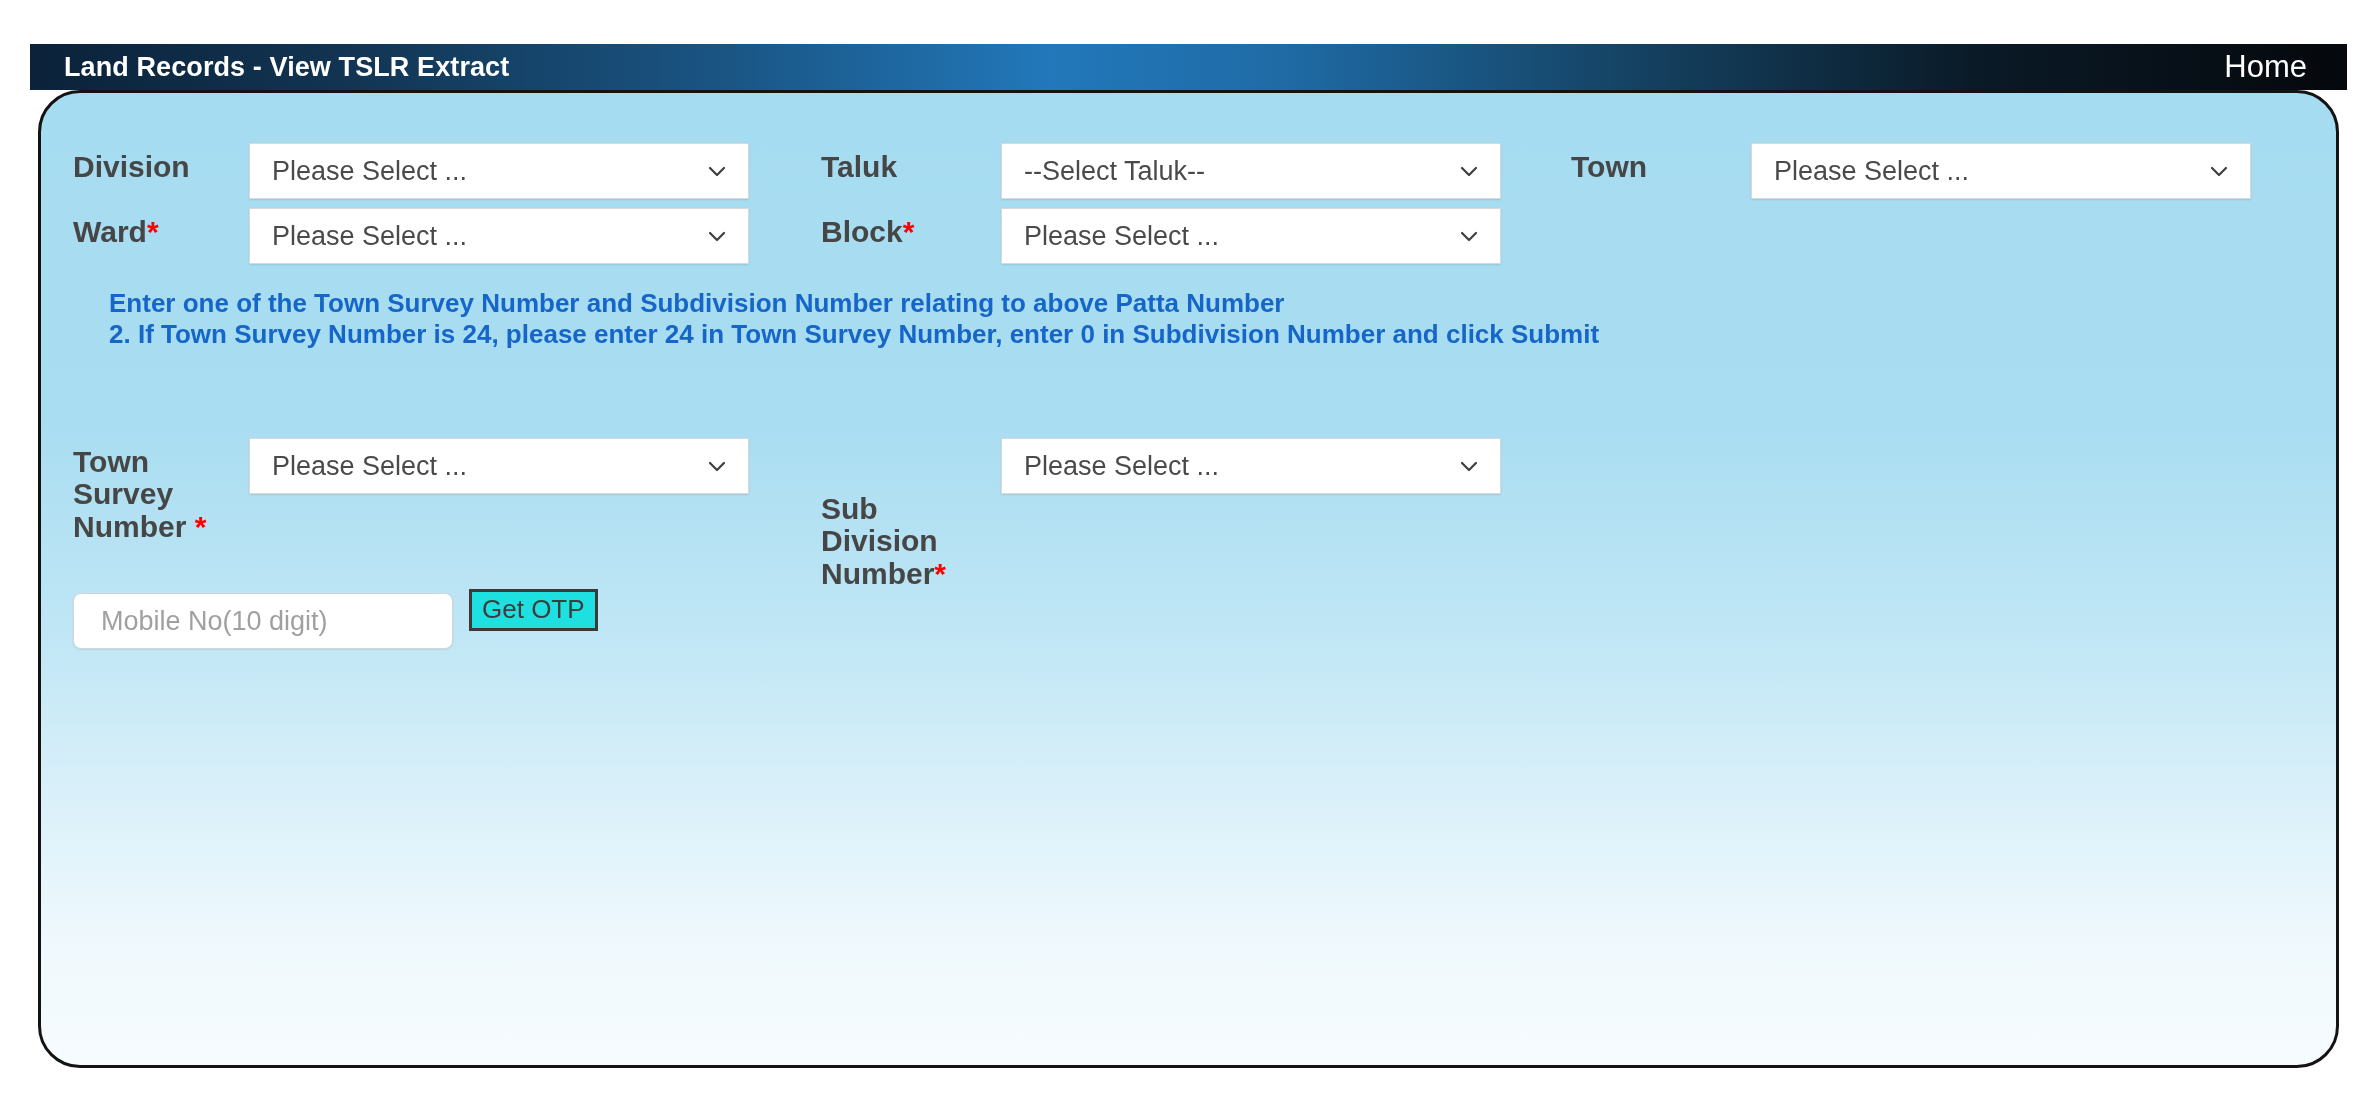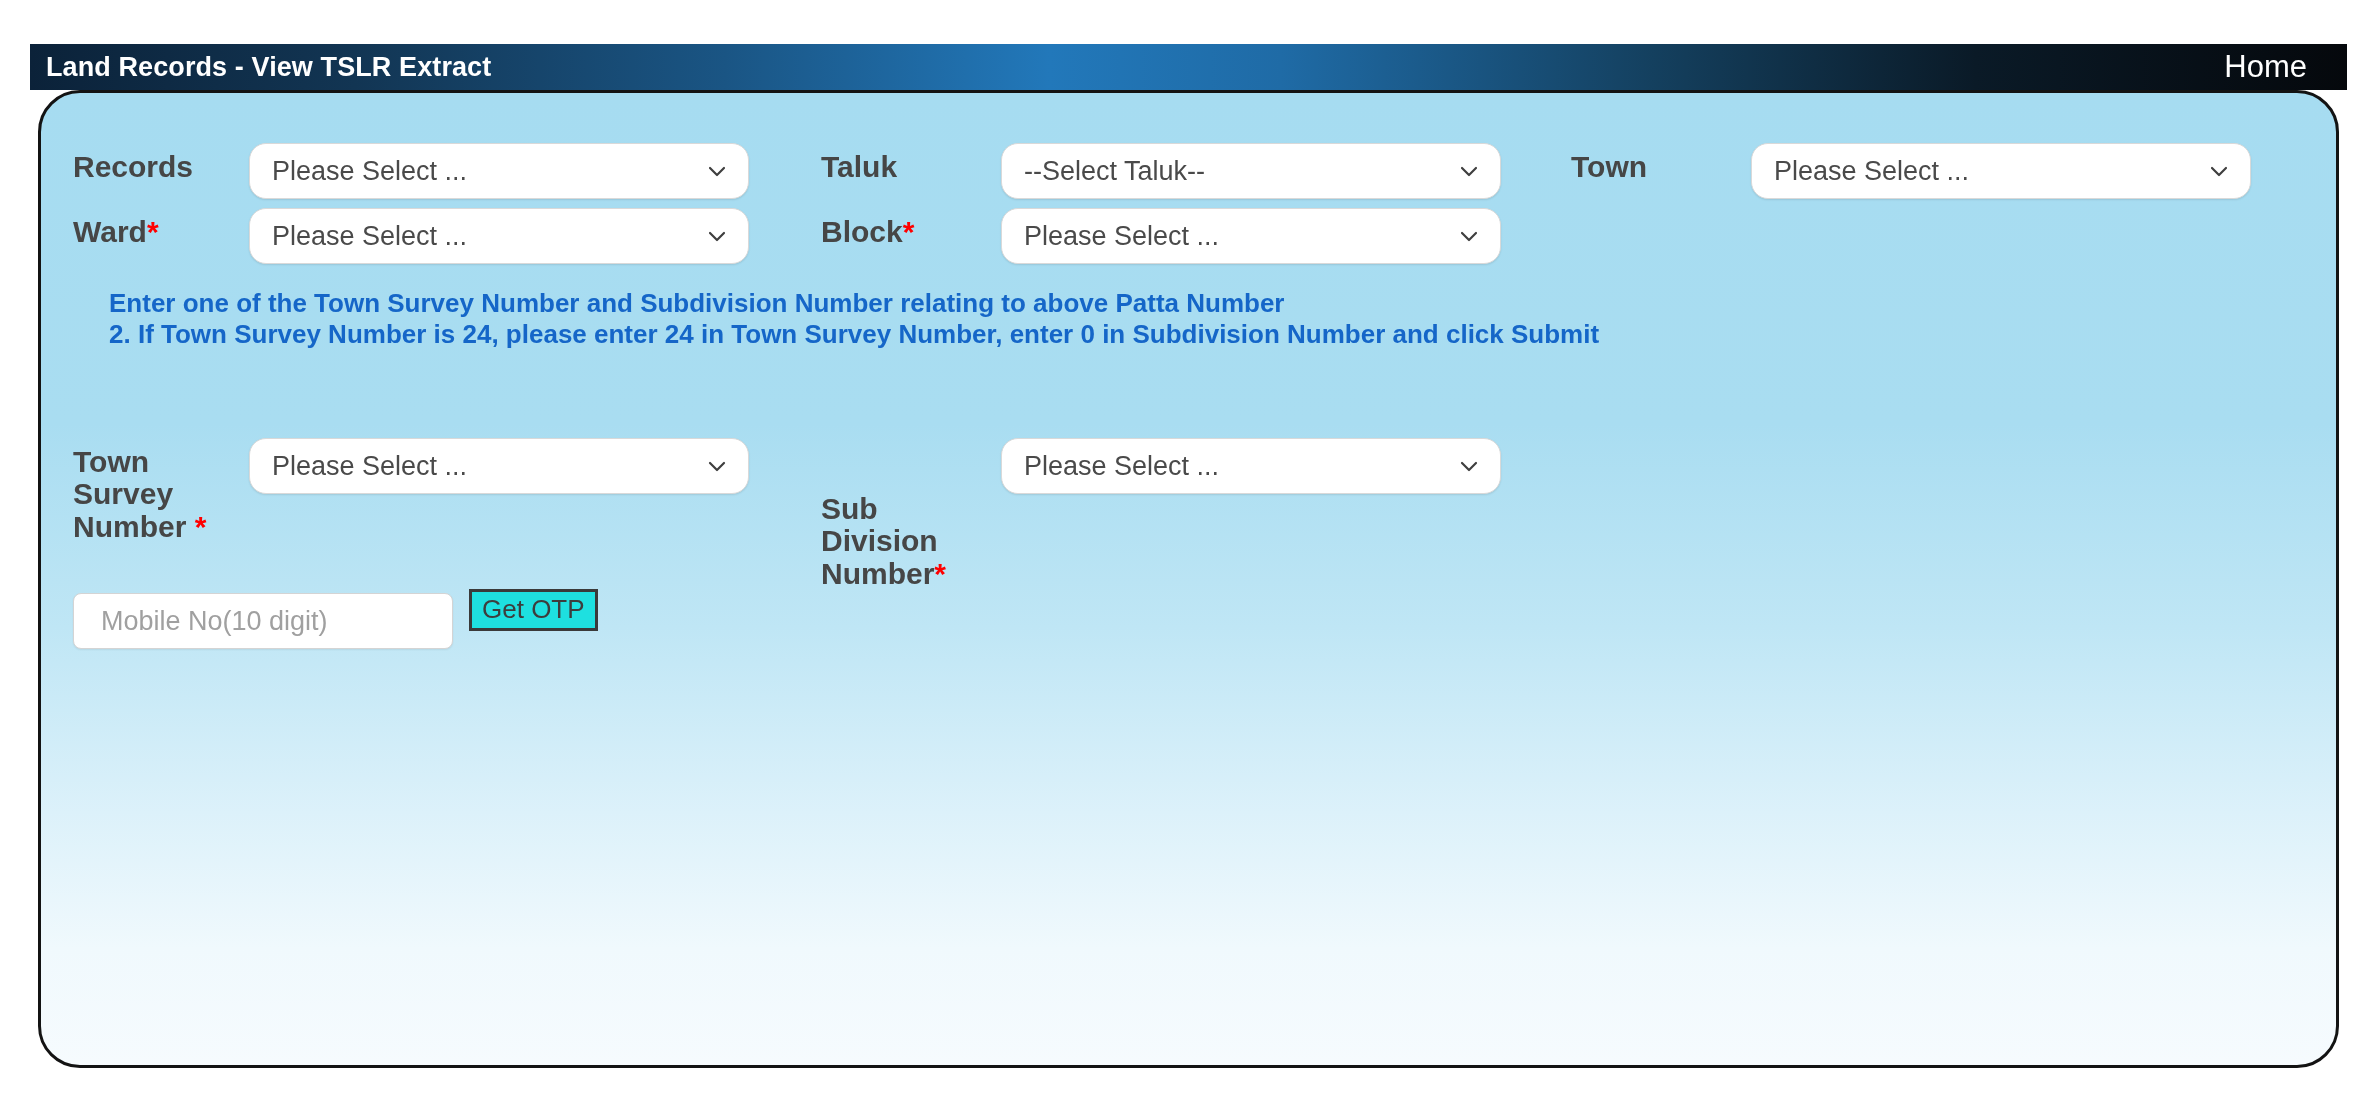--- a/index.html
+++ b/index.html
@@ -30,21 +30,21 @@
         #123553 14%,
         #1a5584 30%,
         #2278ba 44%,
         #1f6ba6 54%,
         #14405f 70%,
         #0a1a27 84%,
         #05080c 100%);
     display: flex;
     align-items: center;
     justify-content: space-between;
-    padding: 0 40px 0 16px;
+    padding: 0 40px 0 34px;
   }
   .titlebar .title {
     color: #ffffff;
     font-size: 27px;
     font-weight: bold;
     letter-spacing: 0.1px;
     white-space: nowrap;
   }
   .titlebar .home-link {
     color: #ffffff;
@@ -93,21 +93,21 @@
   .lbl.wrapped {
     line-height: 1.08;
   }
 
   .sel {
     appearance: none;
     -webkit-appearance: none;
     -moz-appearance: none;
     background-color: #ffffff;
     border: 1px solid #d9d9d9;
-    border-radius: 17px;
+    border-radius: 1px;
     height: 56px;
     font-size: 27px;
     color: #4a4a4a;
     font-family: "Liberation Sans", sans-serif;
     padding: 0 48px 0 22px;
     box-shadow: 0 1px 2px rgba(0,0,0,0.10);
     outline: none;
     cursor: pointer;
   }
   .sel-wrap {
@@ -199,21 +199,21 @@
     <span class="title">Land Records - View TSLR Extract</span>
     <a href="#" class="home-link">Home</a>
   </div>
 
   <div class="card">
     <div class="card-inner">
 
       <div class="row1">
 
         <div class="col-a-lbl">
-          <div class="lbl">Records</div>
+          <div class="lbl">Division</div>
         </div>
         <div class="col-a-sel sel-wrap">
           <select class="sel w500">
             <option>Please Select ...</option>
           </select>
           <span class="chev">
             <svg viewBox="0 0 24 24" width="24" height="24" fill="none" stroke="#3f3f3f" stroke-width="2.2" stroke-linecap="round" stroke-linejoin="round">
                 <polyline points="5,9 12,16 19,9"></polyline>
               </svg>
           </span>

